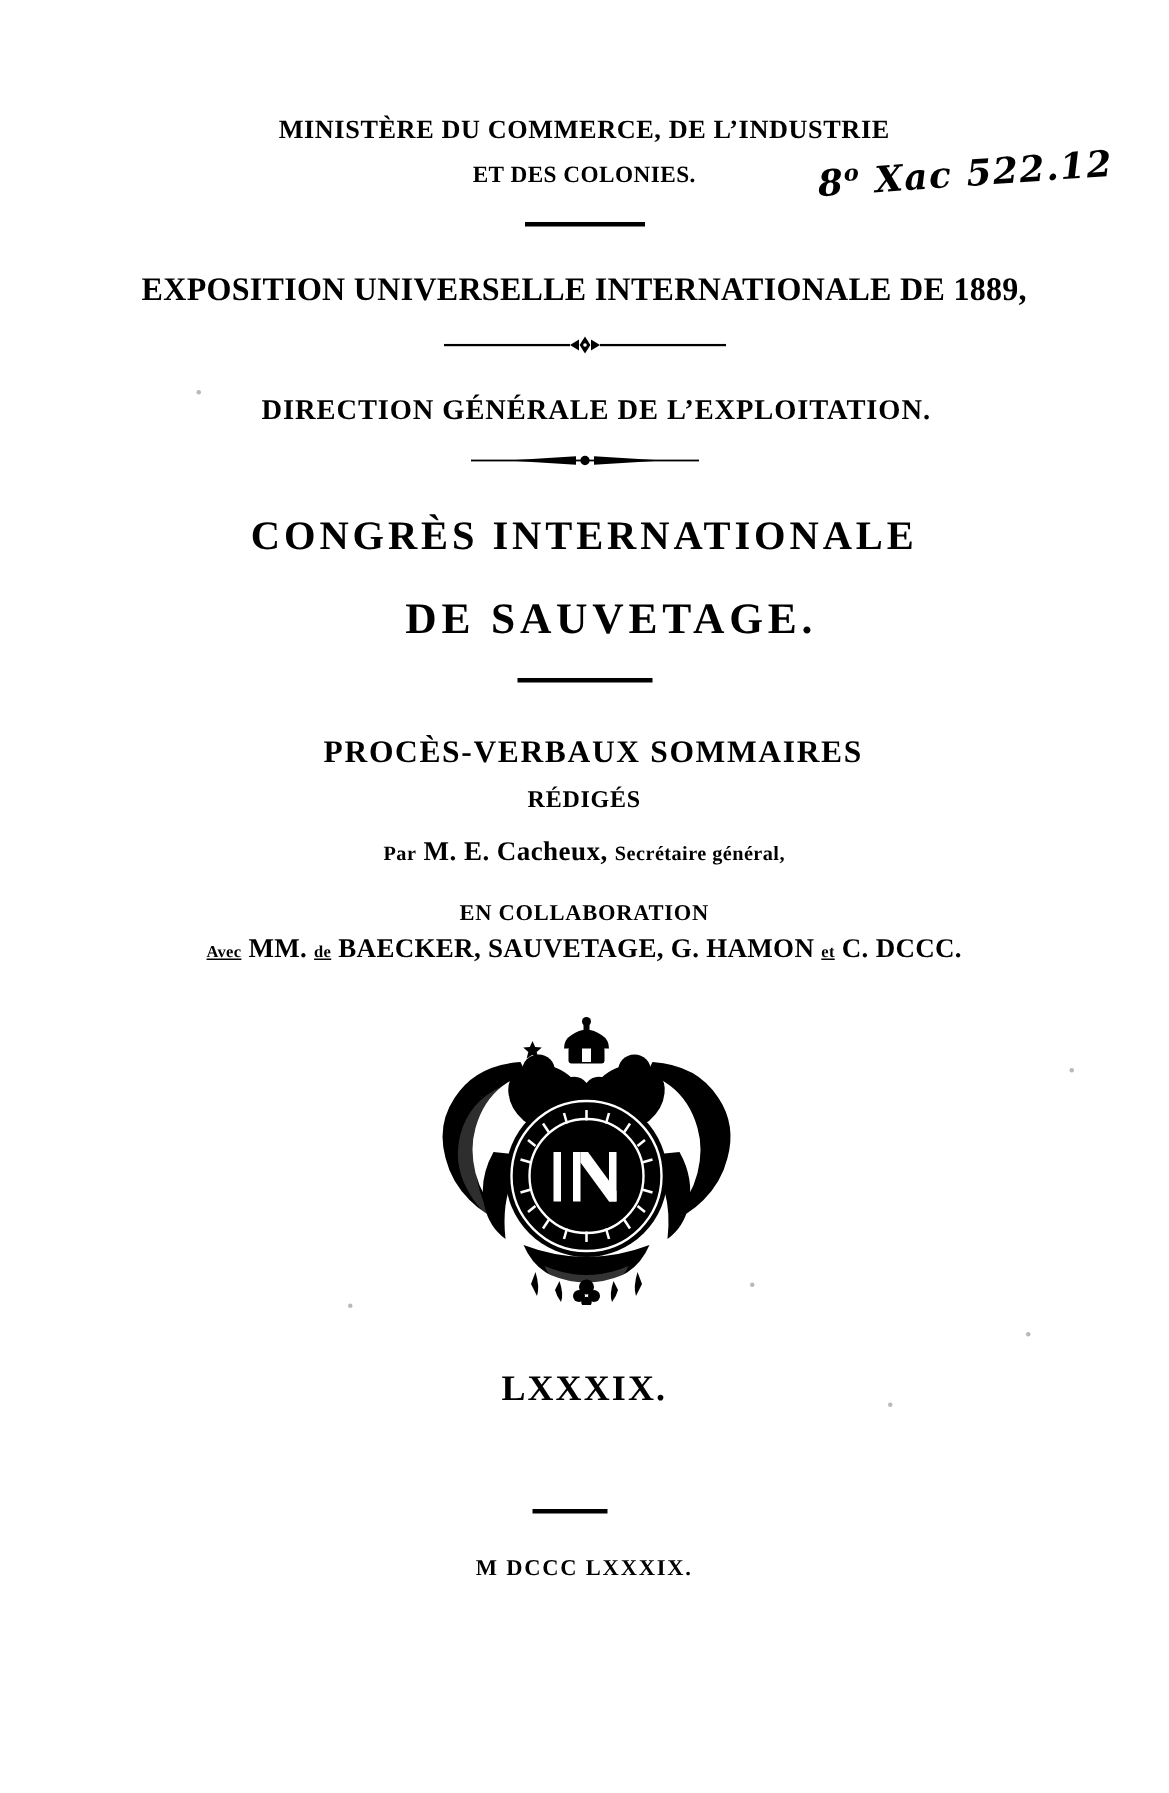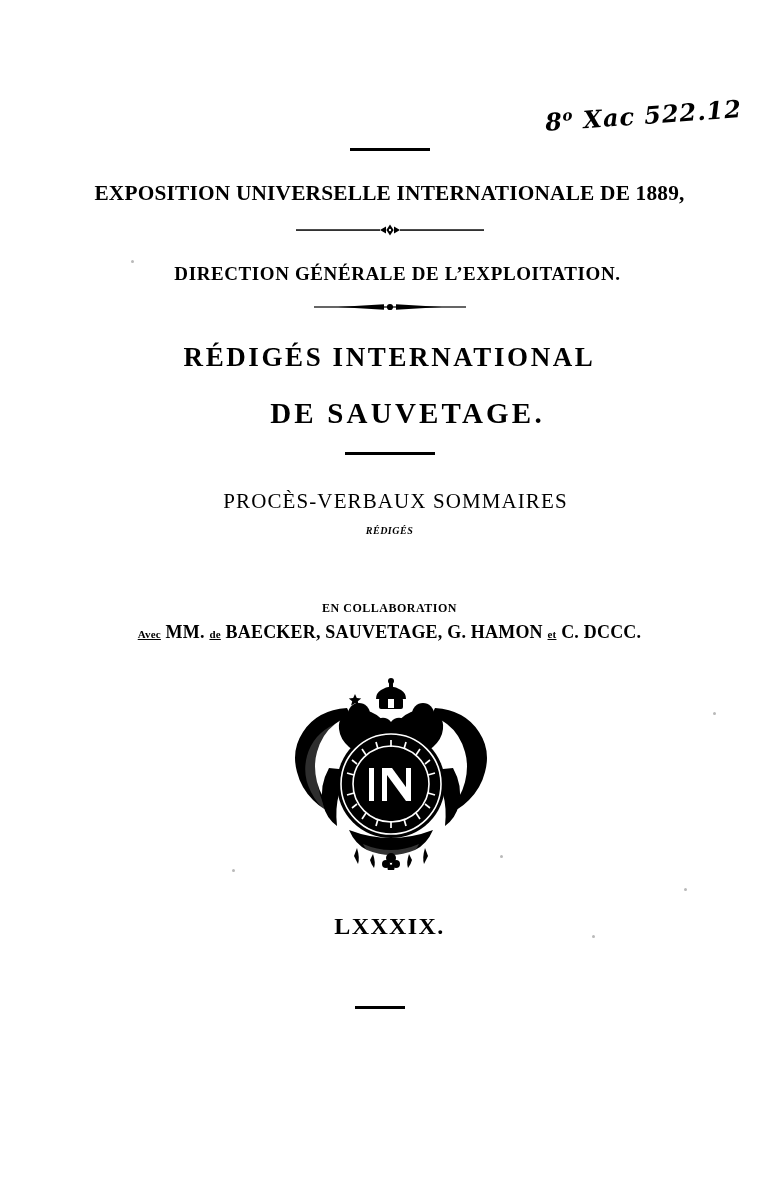--- a/index.html
+++ b/index.html
@@ -90,54 +90,53 @@
     margin-top: 28px;
     font-size: 29px;
     letter-spacing: 3.2px;
     padding-left: 36px;
   }
 
   .subtitle {
     position: absolute;
     left: 12px; right: 0;
     top: 489px;
-    font-weight: normal;
+    font-weight: bold;
     font-size: 21px;
     letter-spacing: 1.1px;
   }
 
   .redig {
     position: absolute;
     left: 0; right: 0;
     top: 525px;
     font-weight: bold;
-    font-size: 10px;
+    font-size: 16px;
     letter-spacing: 0.5px;
-    font-style: italic;
   }
 
   .author {
     position: absolute;
     left: 0; right: 0;
     top: 557px;
     font-weight: bold;
     font-size: 18px;
     letter-spacing: 0.3px;
   }
   .author .sc {
     font-size: 13.5px;
     letter-spacing: 0.3px;
   }
 
   .collab-label {
     position: absolute;
     left: 0; right: 0;
     top: 601px;
     font-weight: bold;
-    font-size: 12px;
+    font-size: 15px;
     letter-spacing: 0.5px;
   }
 
   .collab {
     position: absolute;
     left: 0; right: 0;
     top: 622px;
     font-weight: bold;
     font-size: 18px;
     letter-spacing: 0.2px;
@@ -211,20 +210,24 @@
     position: absolute;
     background: #b9b9b9;
     border-radius: 50%;
   }
 </style>
 </head>
 <body>
 
 <div class="page">
 
+  <div class="ministry center">
+    <span class="l1">MINISTÈRE DU COMMERCE, DE L’INDUSTRIE</span>
+    <span class="l2">ET DES COLONIES.</span>
+  </div>
 
   <div class="shelfmark">
     <span>8</span><span class="deg">o</span>
     <span>Xac 522.12</span>
   </div>
 
   <div class="rule-plain r1"></div>
 
   <div class="expo center">EXPOSITION UNIVERSELLE INTERNATIONALE DE 1889,</div>
 
@@ -244,29 +247,34 @@
   <div class="orn-spindle">
     <svg viewBox="0 0 156 14" width="156" height="14" aria-hidden="true">
       <rect x="2" y="6.4" width="152" height="1.2" fill="#000"></rect>
       <path d="M26 7 L72 4.2 L72 9.8 Z" fill="#000"></path>
       <path d="M130 7 L84 4.2 L84 9.8 Z" fill="#000"></path>
       <circle cx="78" cy="7" r="3.1" fill="#000"></circle>
     </svg>
   </div>
 
   <div class="maintitle center">
-    <span class="t1">RÉDIGÉS INTERNATIONAL</span>
+    <span class="t1">CONGRÈS INTERNATIONALE</span>
     <span class="t2">DE SAUVETAGE.</span>
   </div>
 
   <div class="rule-plain r2"></div>
 
   <div class="subtitle center">PROCÈS-VERBAUX SOMMAIRES</div>
   <div class="redig center">RÉDIGÉS</div>
 
+  <div class="author center">
+    <span class="sc">Par</span>
+    <span>M. E. Cacheux,</span>
+    <span class="sc">Secrétaire général,</span>
+  </div>
 
   <div class="collab-label center">EN COLLABORATION</div>
   <div class="collab center">
     <span class="sc">Avec</span>
     <span>MM.</span>
     <span class="sc">de</span>
     <span>BAECKER, SAUVETAGE, G. HAMON</span>
     <span class="sc">et</span>
     <span>C. DCCC.</span>
   </div>
@@ -342,20 +350,21 @@
         <circle cx="106" cy="186" r="5"></circle>
         <circle cx="101" cy="192" r="4"></circle>
         <circle cx="111" cy="192" r="4"></circle>
         <circle cx="106" cy="196" r="3.5"></circle>
       </g>
     </svg>
   </div>
 
   <div class="imprint-city center">LXXXIX.</div>
   <div class="rule-plain r3"></div>
+  <div class="imprint-date center">M DCCC LXXXIX.</div>
 
   <div class="speck" style="left:131px;  top:260px; width:3px; height:3px;"></div>
   <div class="speck" style="left:713px;  top:712px; width:3px; height:3px;"></div>
   <div class="speck" style="left:500px;  top:855px; width:3px; height:3px;"></div>
   <div class="speck" style="left:232px;  top:869px; width:3px; height:3px;"></div>
   <div class="speck" style="left:684px;  top:888px; width:3px; height:3px;"></div>
   <div class="speck" style="left:592px;  top:935px; width:3px; height:3px;"></div>
 
 </div>
 

